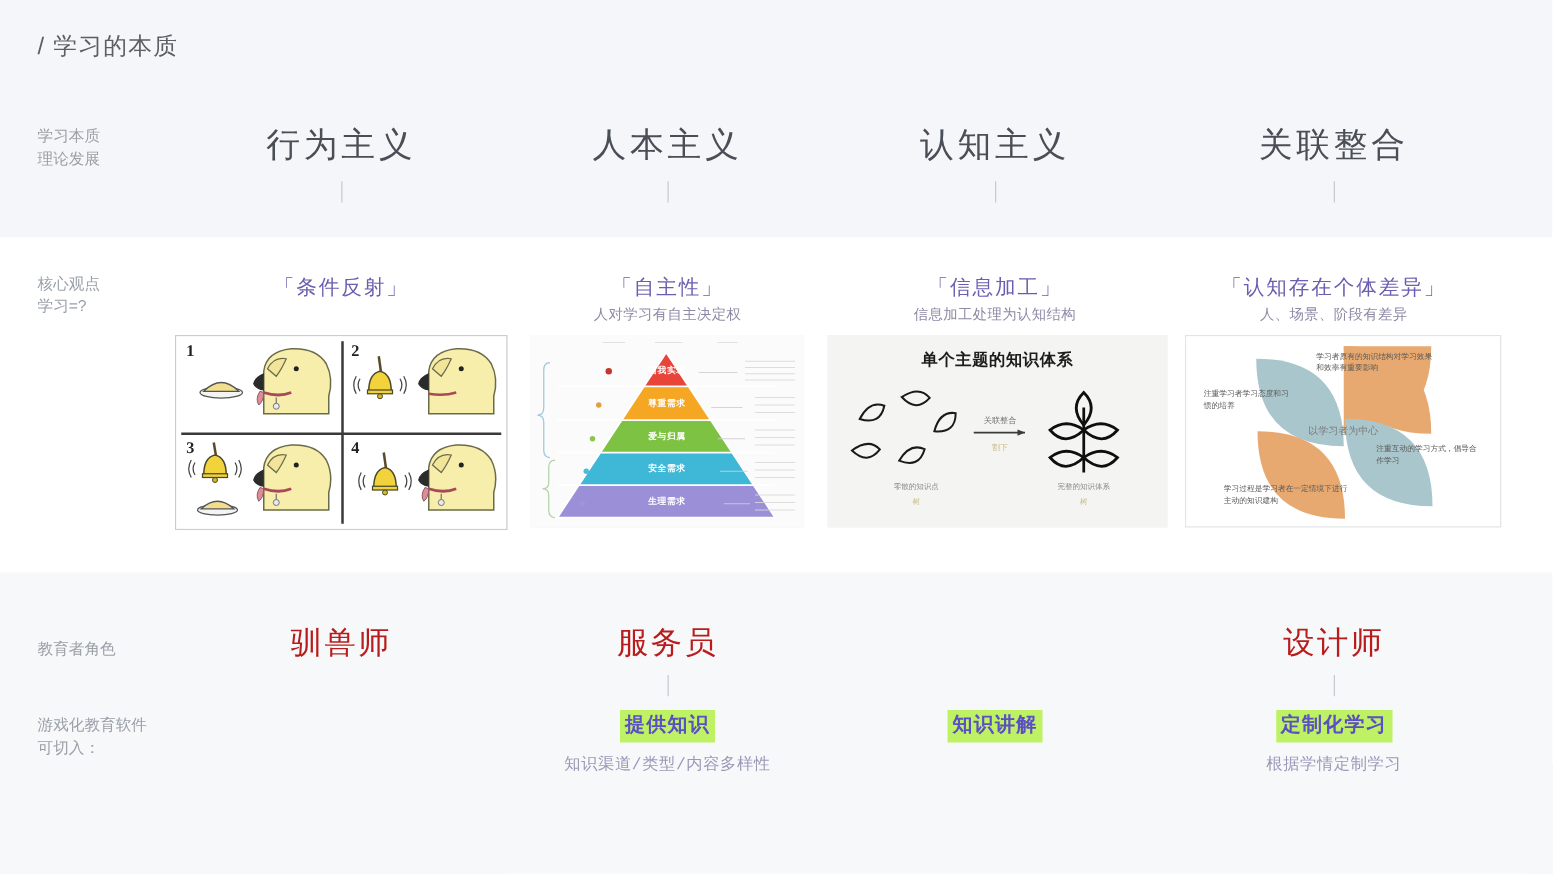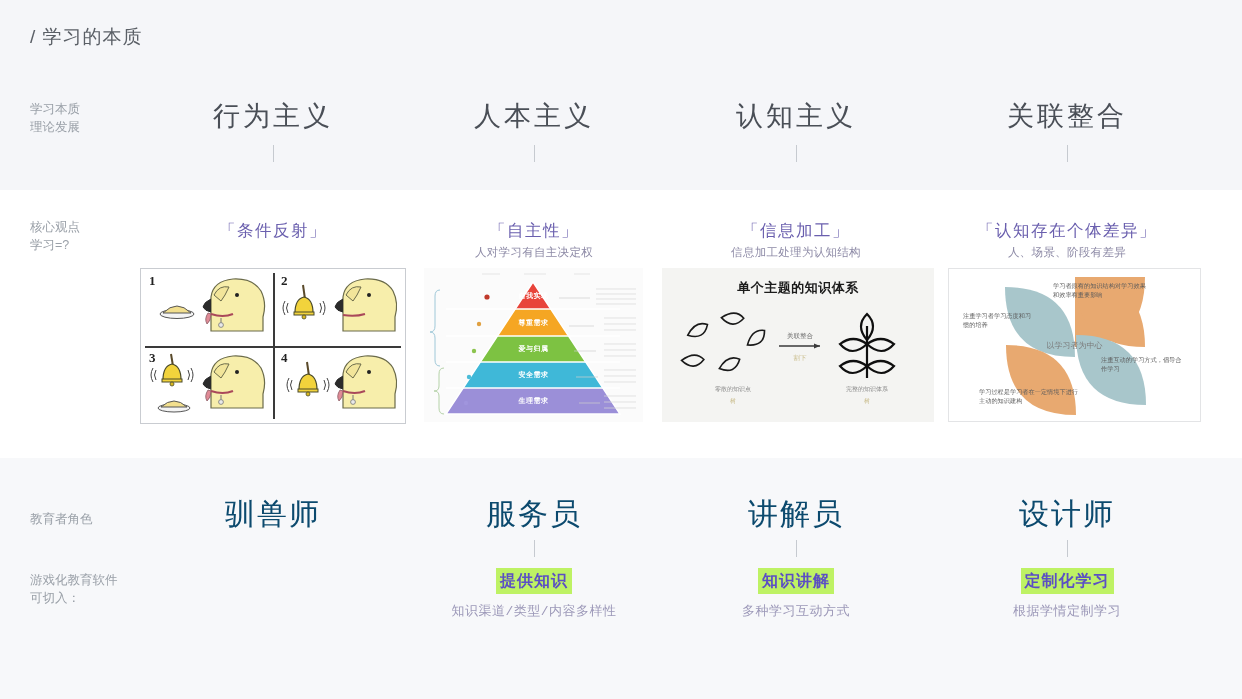--- a/index.html
+++ b/index.html
@@ -114,21 +114,21 @@
     font-family: "Liberation Serif", serif;
   }
   .ctor-txt {
     position: absolute; font-size: 6.2px; line-height: 9px; color: #5b5b5b;
     font-family: "Liberation Serif", serif;
   }
 
   
   .role-row { top: 496px; }
   .role-name {
-    font-size: 30px; color: #0c4a6e; letter-spacing: 2px; line-height: 36px;
+    font-size: 25px; color: #b91c1c; letter-spacing: 2px; line-height: 36px;
   }
   .soft-row { top: 568px; }
   .soft-tag {
     display: inline-block; font-size: 16px; font-weight: bold;
     color: #5b4fc4; background: #bef264; padding: 2px 4px;
     letter-spacing: 1px; line-height: 22px;
   }
   .soft-sub {
     font-size: 13px; color: #9c98b8; margin-top: 8px;
     letter-spacing: .5px; line-height: 20px; font-family: Liberation Mono, monospace;
@@ -408,36 +408,31 @@
     </div>
   </div>
 
   <div class="col col-0 role-row">
     <div class="role-name">驯兽师</div>
   </div>
   <div class="col col-1 role-row">
     <div class="role-name">服务员</div>
     <span class="tick"></span>
   </div>
-  <div class="col col-2 role-row">
-    <div class="role-name">讲解员</div>
-    <span class="tick"></span>
-  </div>
   <div class="col col-3 role-row">
     <div class="role-name">设计师</div>
     <span class="tick"></span>
   </div>
 
   <div class="col col-0 soft-row"></div>
   <div class="col col-1 soft-row">
     <span class="soft-tag">提供知识</span>
     <div class="soft-sub">知识渠道/类型/内容多样性</div>
   </div>
   <div class="col col-2 soft-row">
     <span class="soft-tag">知识讲解</span>
-    <div class="soft-sub">多种学习互动方式</div>
   </div>
   <div class="col col-3 soft-row">
     <span class="soft-tag">定制化学习</span>
     <div class="soft-sub">根据学情定制学习</div>
   </div>
 
 </div>
 
 </body></html>

